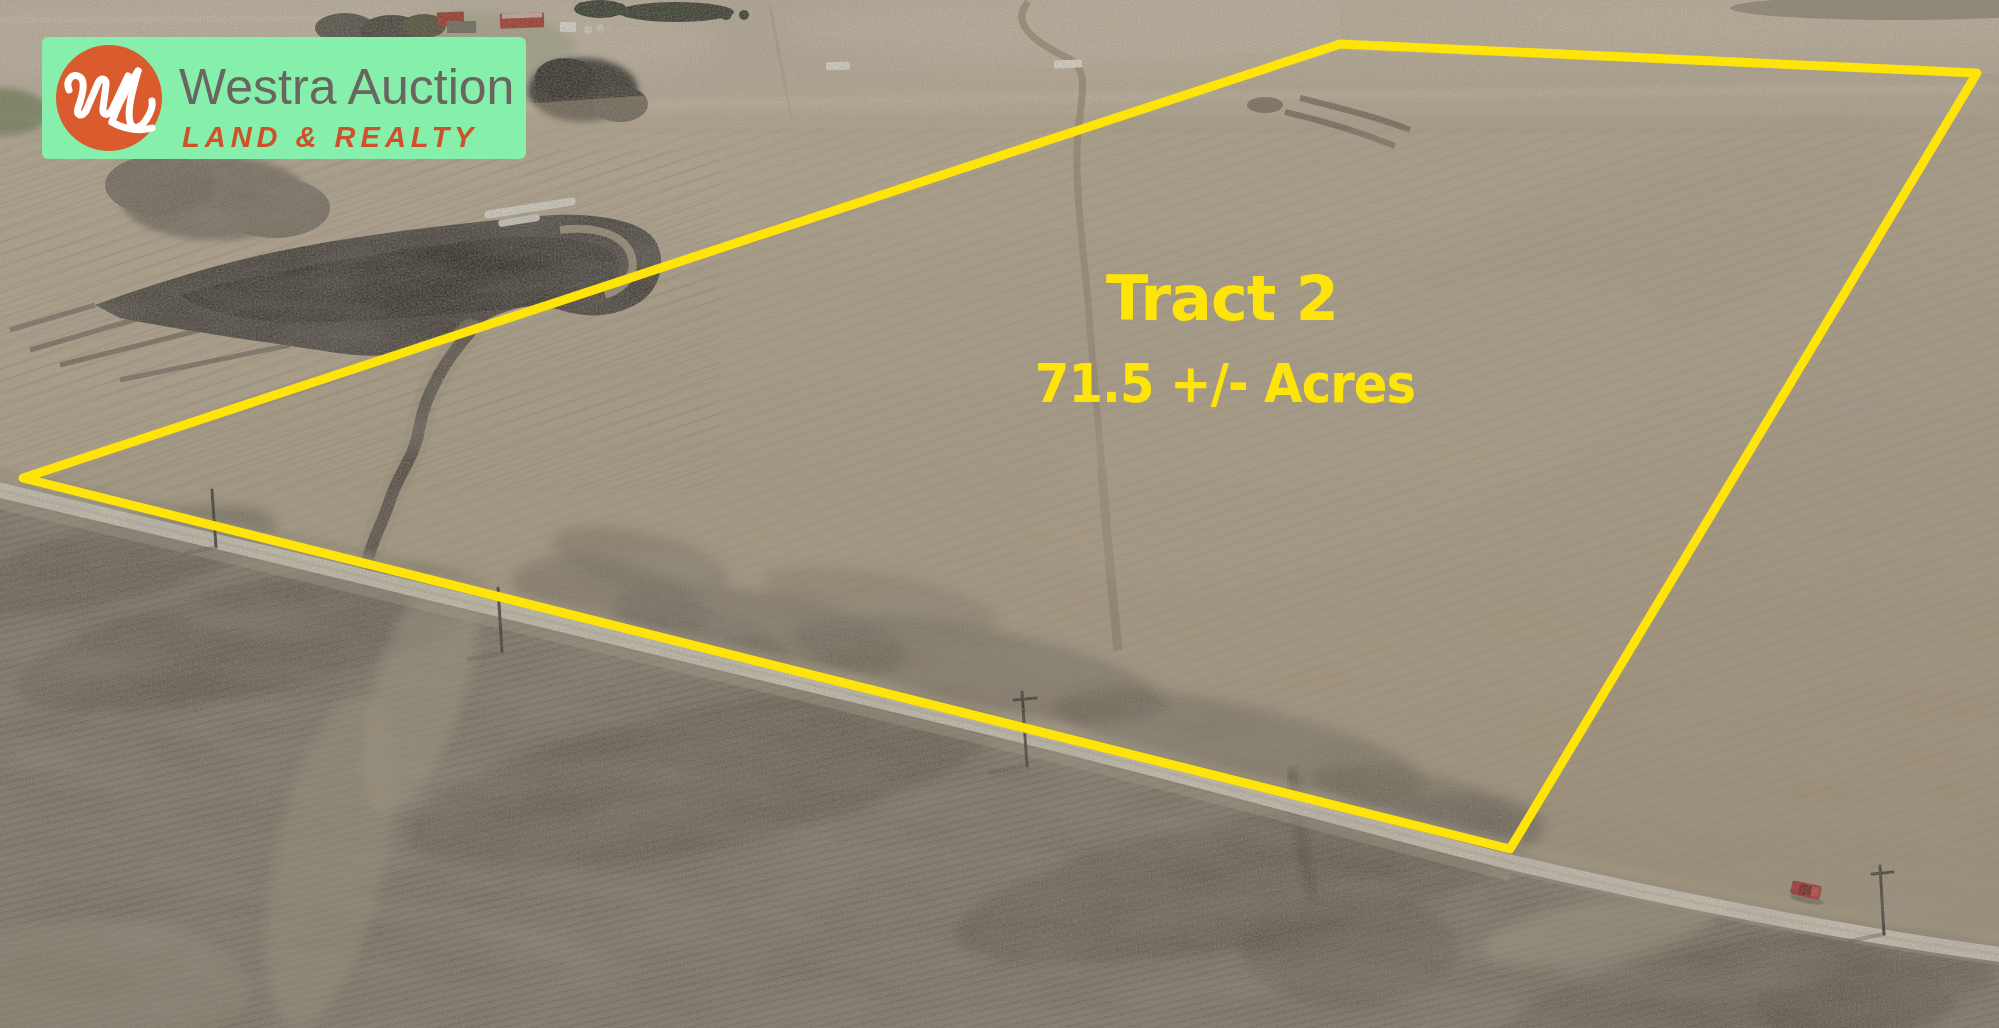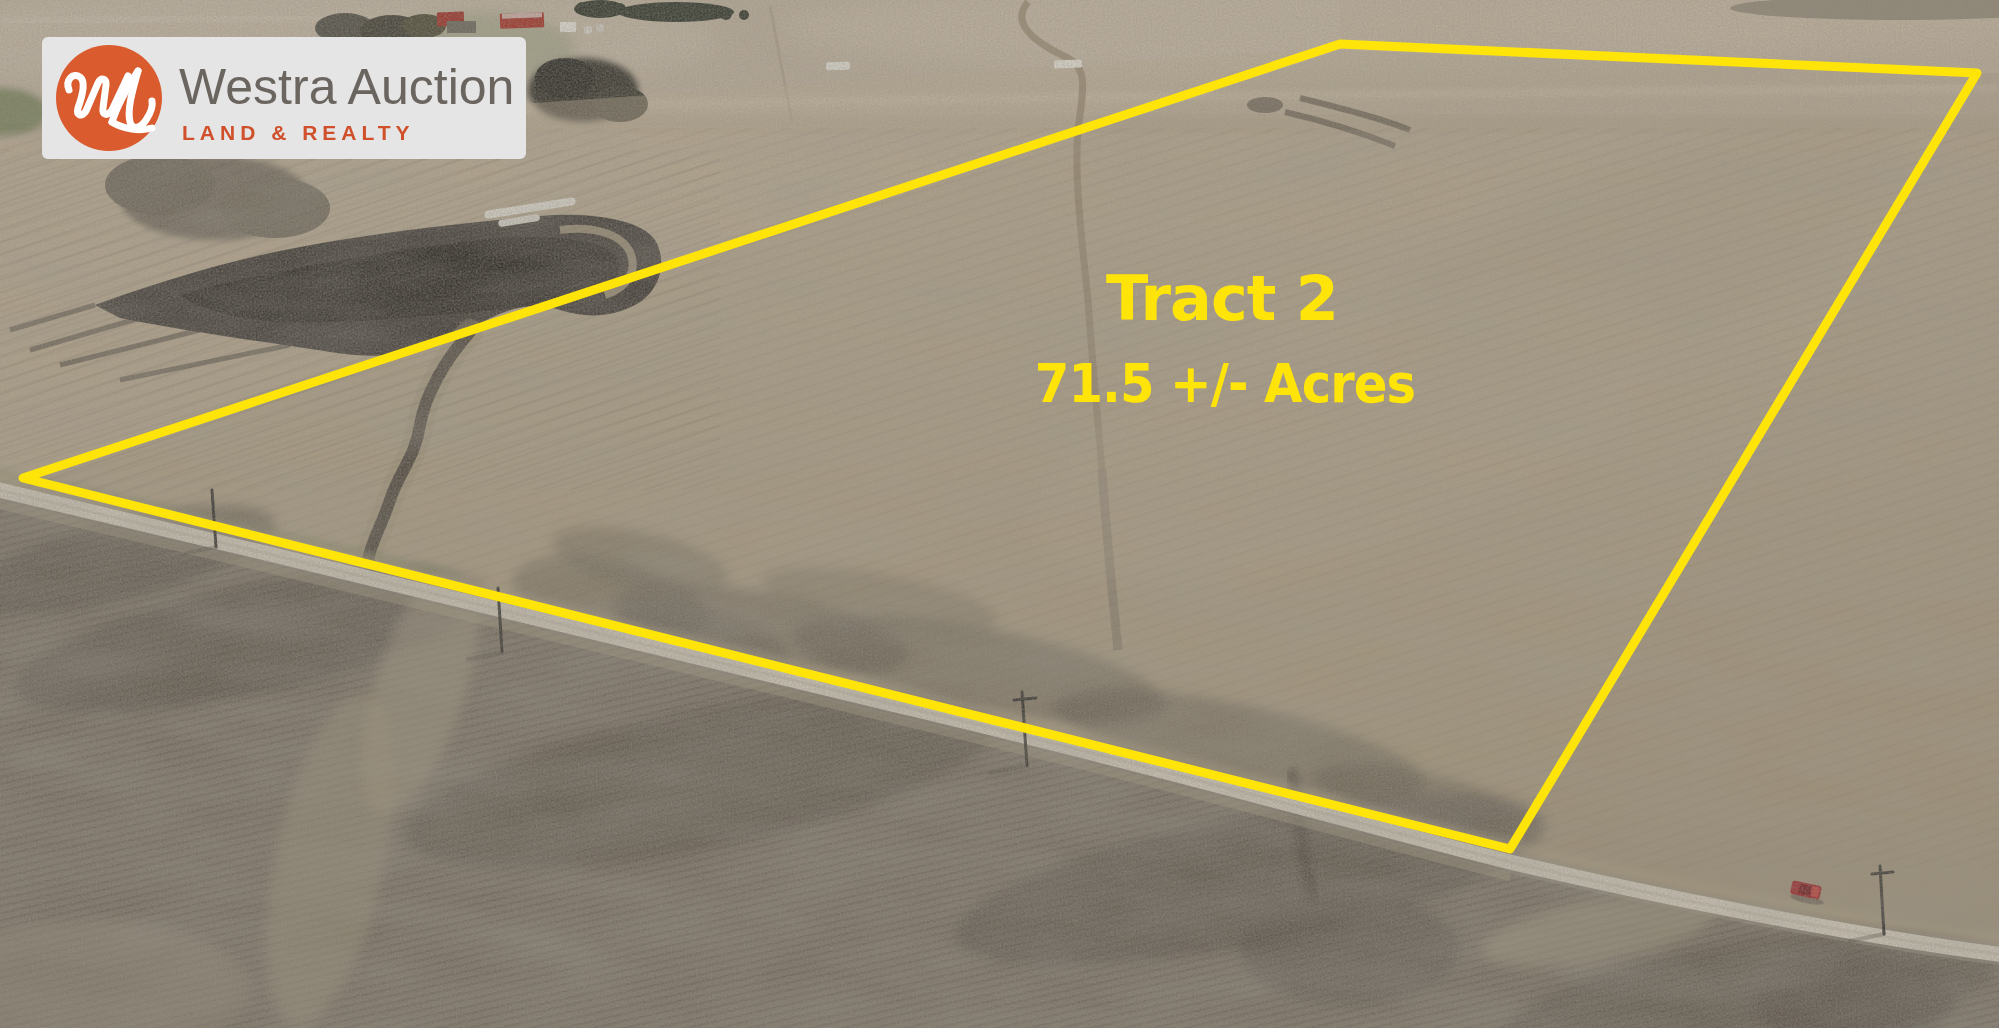--- a/index.html
+++ b/index.html
@@ -8,26 +8,26 @@
   .stage svg.photo{position:absolute;left:0;top:0;}
   
   .tract-label{position:absolute;left:1222px;top:268px;transform:translateX(-50%);
     color:#FFE409;font-family:"DejaVu Sans",sans-serif;font-weight:700;
     font-size:62px;letter-spacing:-1px;line-height:1;white-space:nowrap;}
   .acreage-label{position:absolute;left:1225px;top:357px;transform:translateX(-50%) scaleX(.92);
     color:#FFE409;font-family:"DejaVu Sans",sans-serif;font-weight:700;
     font-size:54px;letter-spacing:-1px;line-height:1;white-space:nowrap;}
   
   .logo-panel{position:absolute;left:42px;top:37px;width:484px;height:122px;
-    background:#e5e5e5;border-radius:6px;}
+    background:#86efac;border-radius:6px;}
   .logo-mark{position:absolute;left:13px;top:7px;width:108px;height:108px;}
   .brand-name{position:absolute;left:137px;top:23px;color:#6B6560;
     font-size:50px;font-weight:400;line-height:1.1;letter-spacing:0;white-space:nowrap;}
   .brand-tagline{position:absolute;left:140px;top:84px;color:#D0502B;
-    font-size:21px;font-weight:700;letter-spacing:5px;white-space:nowrap;}
+    font-size:29px;font-weight:700;letter-spacing:5px;white-space:nowrap;font-style:italic;}
 </style>
 </head>
 <body>
 
 <div class="stage">
 
 <svg class="photo" width="1999" height="1028" viewBox="0 0 1999 1028" aria-hidden="true">
   <defs>
     <linearGradient id="fieldGrad" x1="0" y1="0" x2="0" y2="1">
       <stop offset="0" stop-color="#b6a892"></stop>

